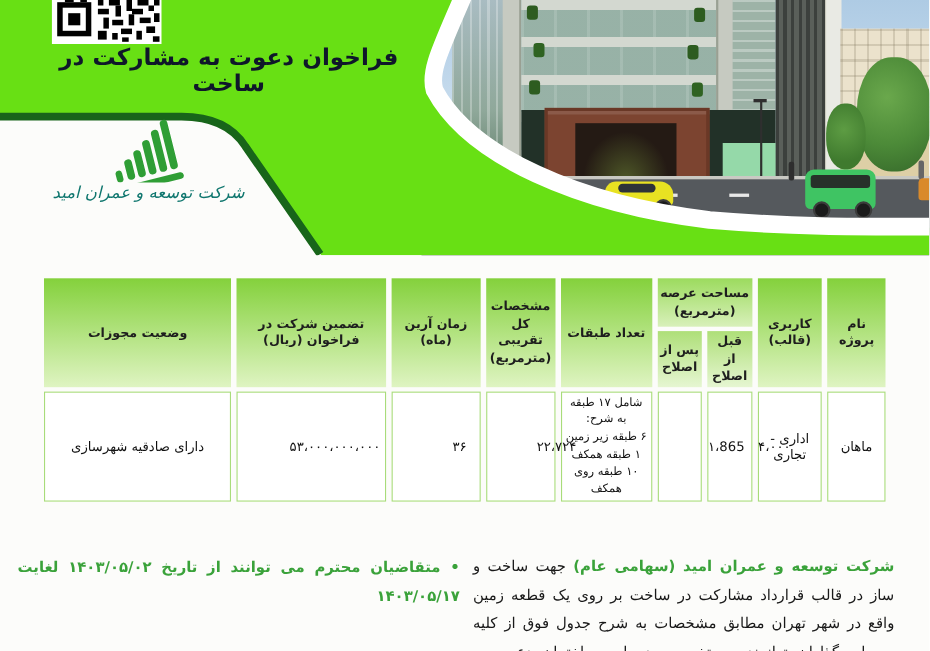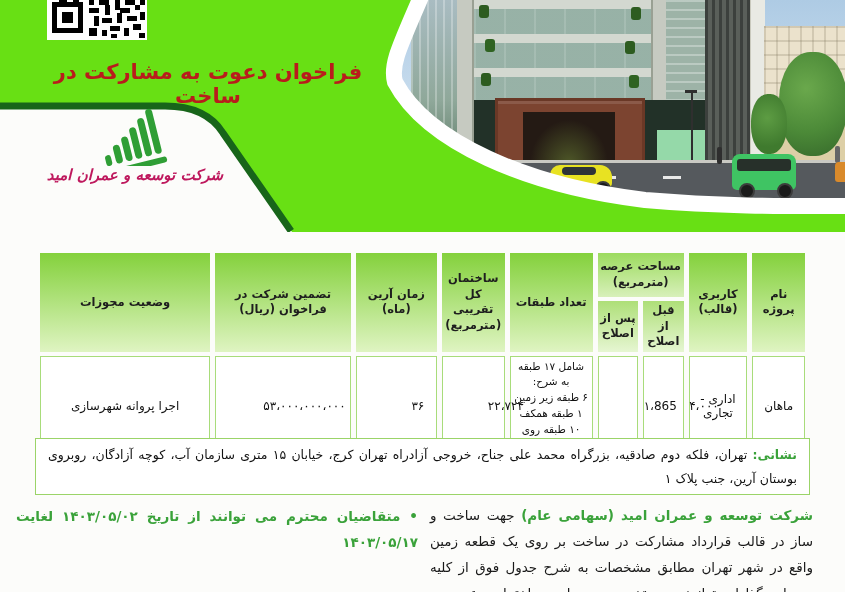--- a/index.html
+++ b/index.html
@@ -57,25 +57,25 @@
   .wheel{width:12px;height:12px;border-radius:50%;background:#1b1b1b;border:2px solid #3c3c3c;}
   .w1{left:177px;top:181px;} .w2{left:212px;top:181px;}
   .w3{left:356px;top:183px;} .w4{left:394px;top:183px;}
   .person{width:5px;height:17px;border-radius:2px;}
   .p1{left:334px;top:147px;background:#2e2e2e;} .p2{left:452px;top:146px;background:#666;}
   .car-sliver{left:452px;top:162px;width:10px;height:20px;background:#d98a2b;border-radius:4px 0 0 3px;}
 
   #swoosh{position:absolute;left:0;top:0;z-index:1;pointer-events:none;}
 
   #qr{position:absolute;left:47px;top:0;z-index:2;}
-  #hero-title{position:absolute;left:22px;top:60px;width:372px;z-index:2;
-       color:#b91c1c;font-weight:bold;font-size:21px;text-align:center;direction:rtl;}
+  #hero-title{position:absolute;left:22px;top:40px;width:372px;z-index:2;
+       color:#0f172a;font-weight:bold;font-size:21px;text-align:center;direction:rtl;}
   #logo{position:absolute;left:35px;top:108px;width:200px;z-index:2;text-align:center;}
   #logo-icon{display:block;margin:0 auto;}
-  #logo-name{font-size:15px;font-weight:bold;font-style:italic;color:#be185d;direction:rtl;line-height:1.2;}
+  #logo-name{font-size:15px;font-weight:normal;font-style:italic;color:#0f766e;direction:rtl;line-height:1.2;}
   #logo-suffix{font-size:11.5px;font-weight:bold;font-style:italic;color:#2c6e2a;direction:rtl;}
 
   
   #spec-table{position:absolute;left:35px;top:249px;width:775px;direction:rtl;
        border-collapse:separate;border-spacing:5px 4px;table-layout:fixed;}
   #spec-table td{box-sizing:border-box;}
   .th{background:linear-gradient(180deg,#84d13c 0%,#dff4c2 100%);
       font-weight:bold;font-size:11.5px;color:#1e1e1e;text-align:center;vertical-align:middle;
       line-height:1.35;padding:2px;}
   .th-span{background:linear-gradient(180deg,#9cdb5e 0%,#d8f0ba 100%);height:42px;}
@@ -209,21 +209,21 @@
       <col style="width:80px">
         <col style="width:134px">
         <col style="width:168px">
     </colgroup>
     <tbody>
       <tr class="row1">
         <td class="th" rowspan="2">نام پروژه</td>
         <td class="th" rowspan="2">کاربری (قالب)</td>
         <td class="th th-span" colspan="2">مساحت عرصه (مترمربع)</td>
         <td class="th" rowspan="2">تعداد طبقات</td>
-        <td class="th" rowspan="2">ساختمان کل تقریبی (مترمربع)</td>
+        <td class="th" rowspan="2">مشخصات کل تقریبی (مترمربع)</td>
         <td class="th" rowspan="2">زمان آرین (ماه)</td>
         <td class="th" rowspan="2">تضمین شرکت در فراخوان (ریال)</td>
         <td class="th" rowspan="2">وضعیت مجوزات</td>
       </tr>
       <tr>
         <td class="th th-sub">قبل از اصلاح</td>
         <td class="th th-sub">پس از اصلاح</td>
       </tr>
       <tr>
         <td class="td">ماهان</td>
@@ -233,28 +233,25 @@
         <td class="td floors-cell">
           <div>شامل ۱۷ طبقه</div>
           <div>به شرح:</div>
           <div>۶ طبقه زیر زمین</div>
           <div>۱ طبقه همکف</div>
           <div>۱۰ طبقه روی همکف</div>
         </td>
         <td class="td num">۲۲،۷۲۴</td>
         <td class="td num">۳۶</td>
         <td class="td num">۵۳،۰۰۰،۰۰۰،۰۰۰</td>
-        <td class="td">اجرا پروانه شهرسازی</td>
+        <td class="td">دارای صادقیه شهرسازی</td>
       </tr>
     </tbody>
   </table>
 
-  <div id="address">
-    <span class="grn">نشانی:</span><span> تهران، فلکه دوم صادقیه، بزرگراه محمد علی جناح، خروجی آزادراه تهران کرج، خیابان ۱۵ متری سازمان آب، کوچه آزادگان، روبروی بوستان آرین، جنب پلاک ۱</span>
-  </div>
 
   <div id="col-right" class="body-col">
     <p><span class="grn">شرکت توسعه و عمران امید (سهامی عام)</span><span> جهت ساخت و ساز در قالب قرارداد مشارکت در ساخت بر روی یک قطعه زمین واقع در شهر تهران مطابق مشخصات به شرح جدول فوق از کلیه سرمایه گذاران توانمند و متخصص، در امر ساختمان دعوت به همکاری می نماید.</span></p>
   </div>
 
   <div id="col-left" class="body-col">
     <p id="bullet2">• متقاضیان محترم می توانند از تاریخ ۱۴۰۳/۰۵/۰۲ لغایت ۱۴۰۳/۰۵/۱۷</p>
   </div>
 
 </div>

